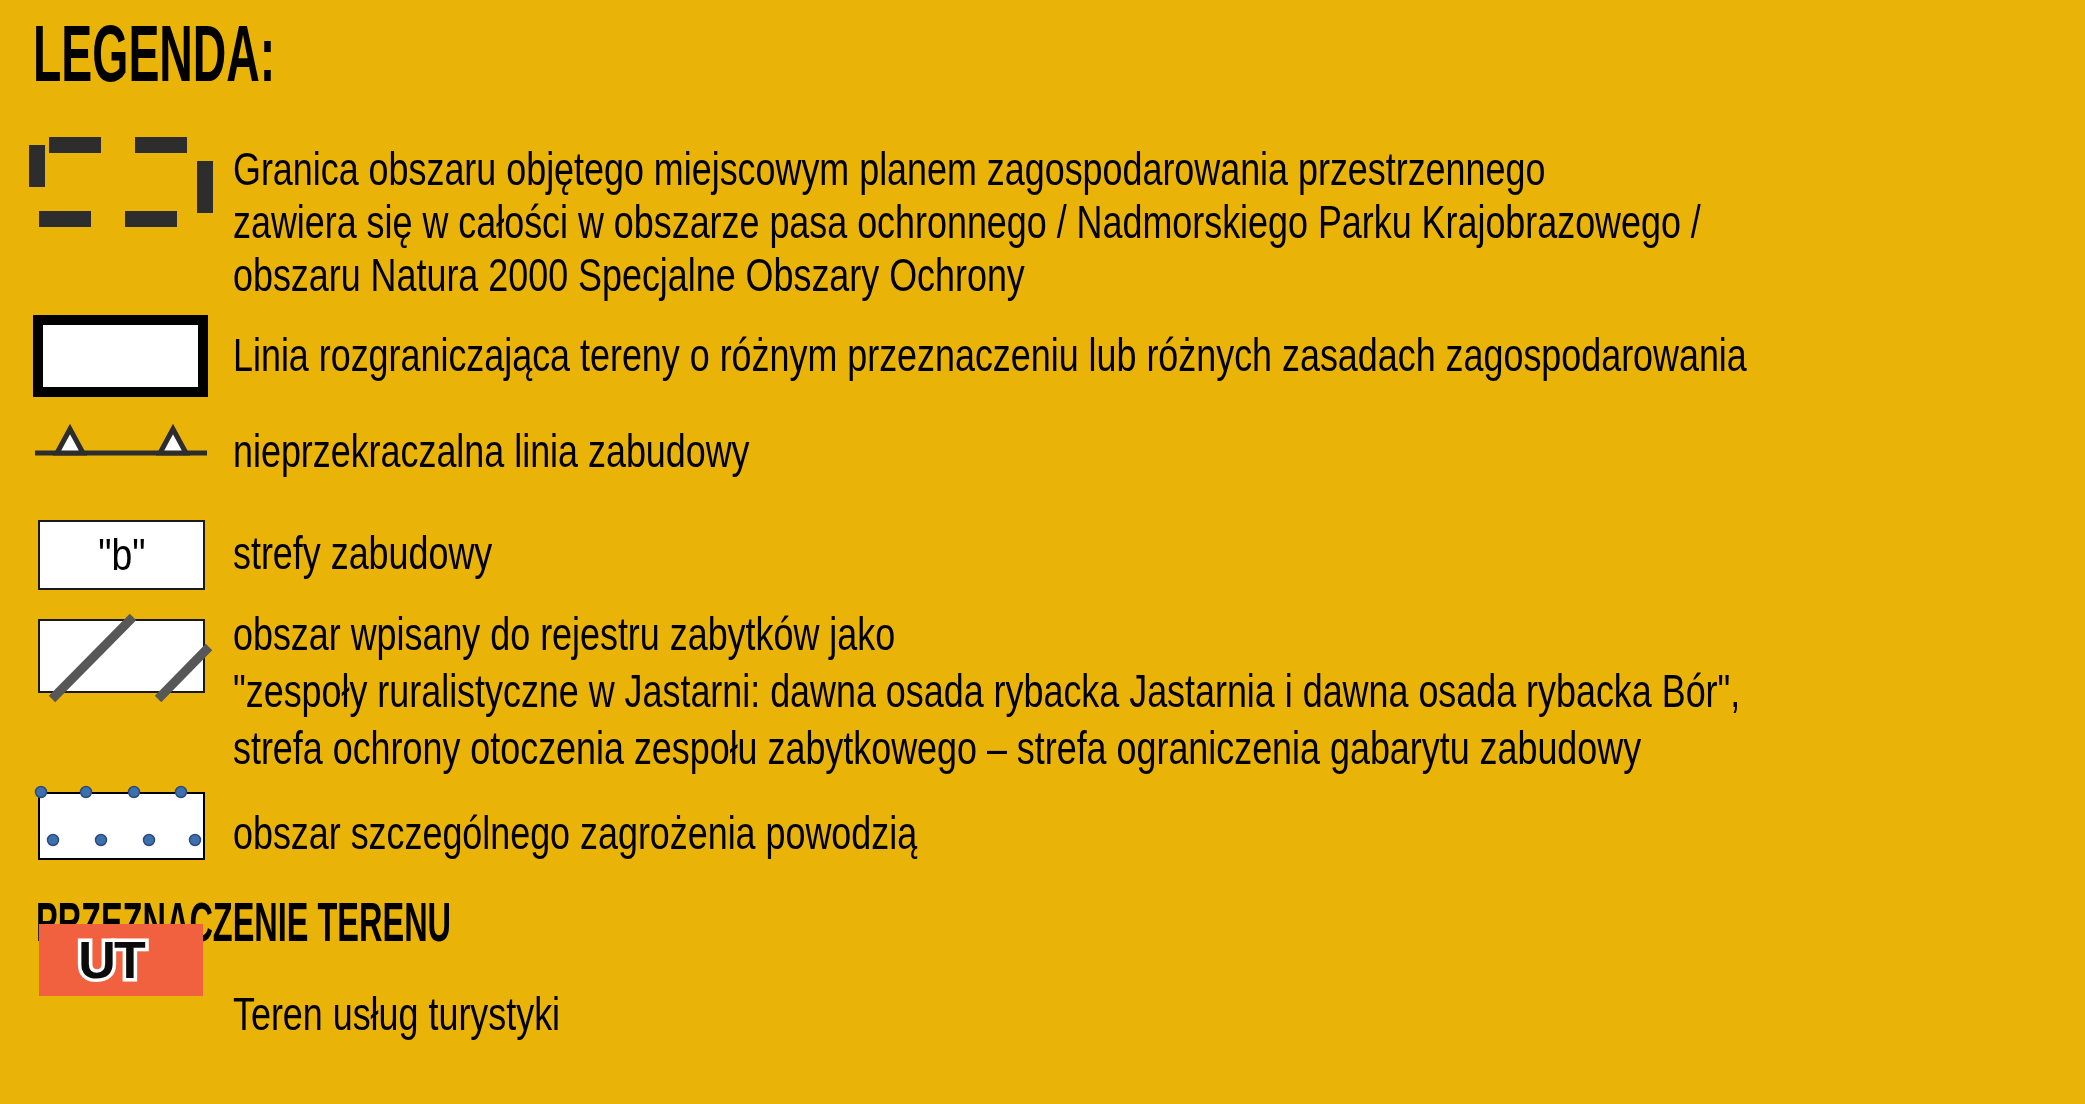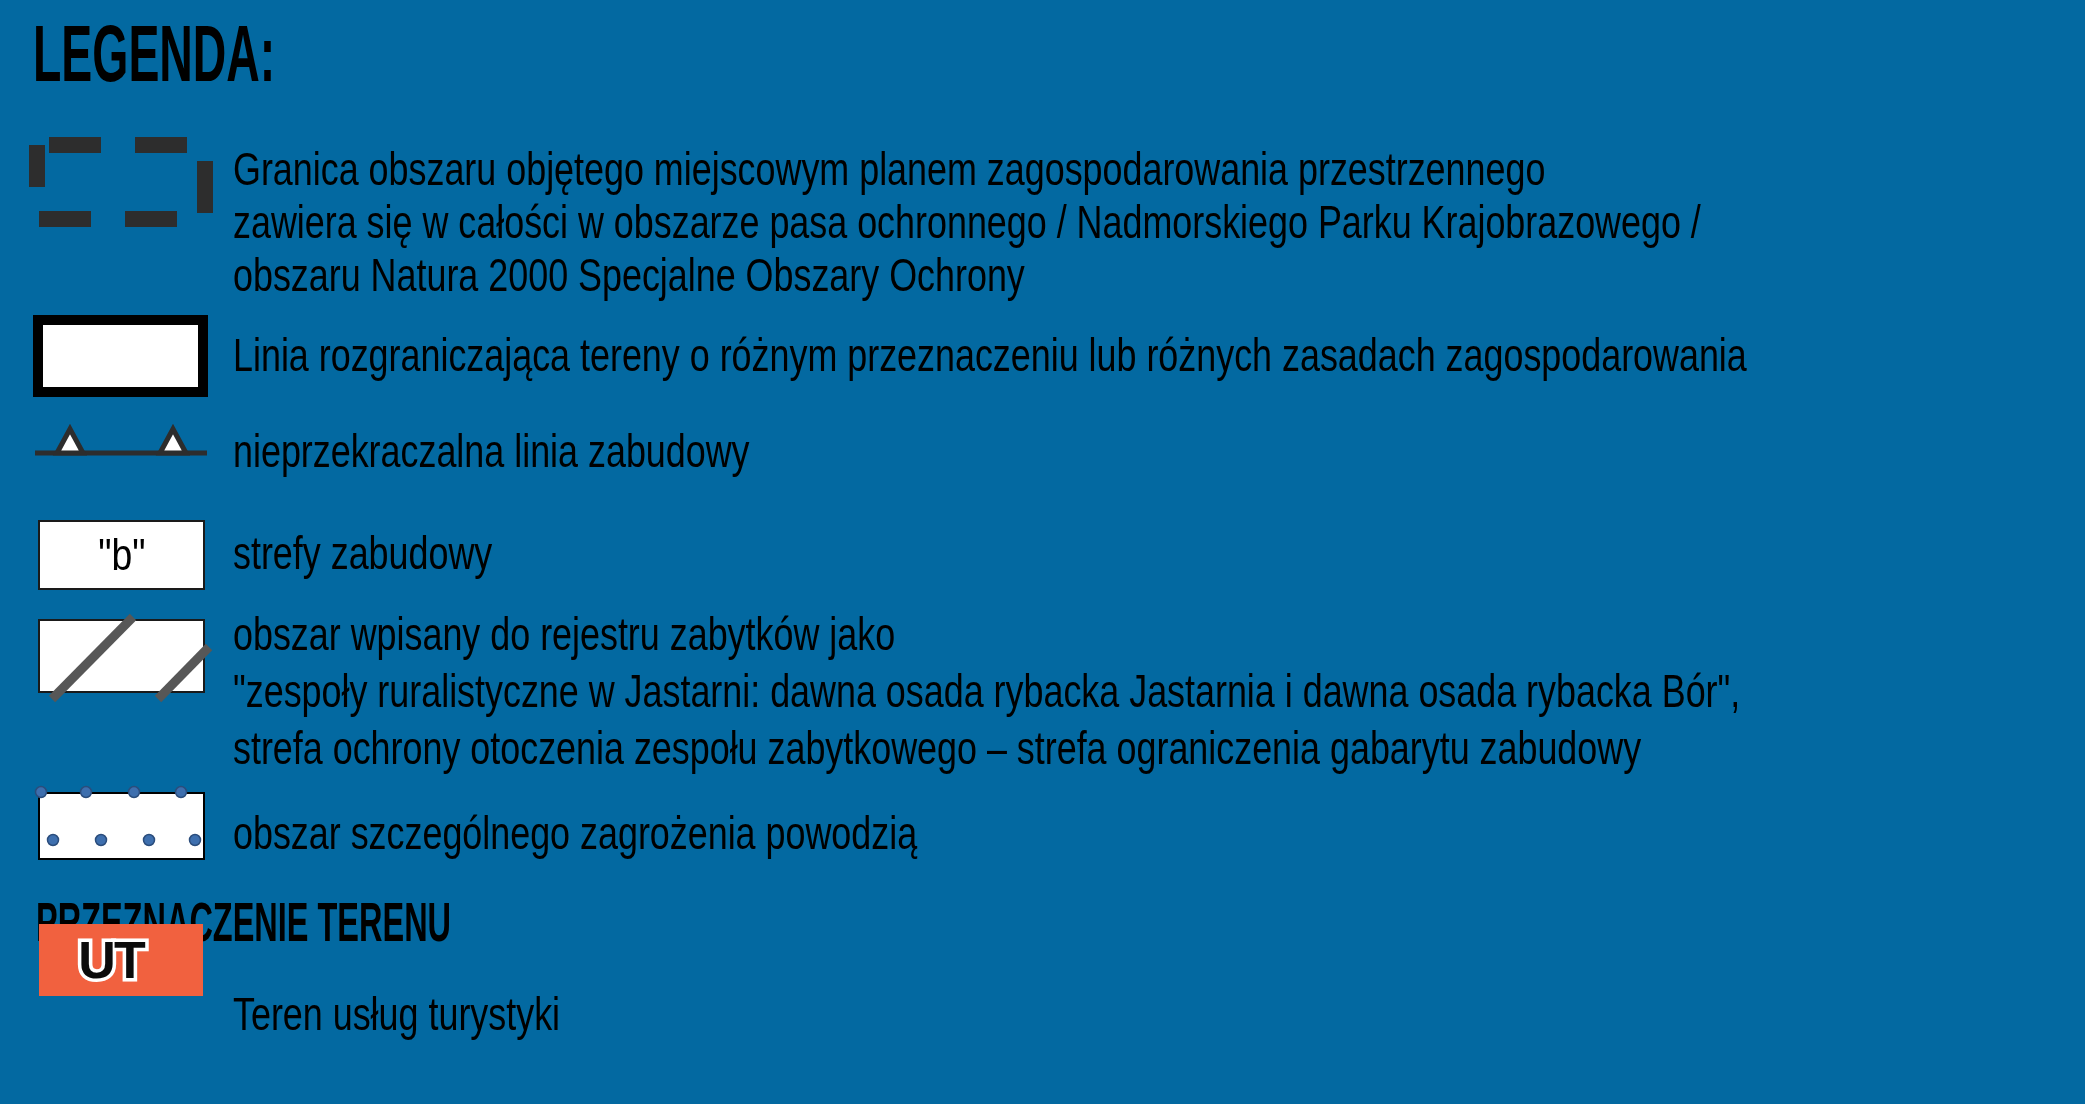--- a/index.html
+++ b/index.html
@@ -1,20 +1,20 @@
 <!DOCTYPE html>
 <html style="--text: #000000; --sym-dark: #2d2d2d; --sym-black: #000000; --hatch-gray: #575757; --dot-blue: #3e6fae; --dot-blue-edge: #2b4d7c; --ut-orange: #f1613f; --ut-letters: #0b0b0b;"><head>
 <meta charset="utf-8">
 <style>
   html, body { margin: 0; padding: 0; background: #ffffff; }
   .canvas {
     position: relative;
     width: 2085px;
     height: 1104px;
-    background: #0369a1;
+    background: #eab308;
     font-family: "Liberation Sans", sans-serif;
     color: var(--text, #000);
     overflow: hidden;
   }
   .title {
     position: absolute;
     left: 33px; top: 14px;
     margin: 0;
     font-size: 80px;
     font-weight: 700;

